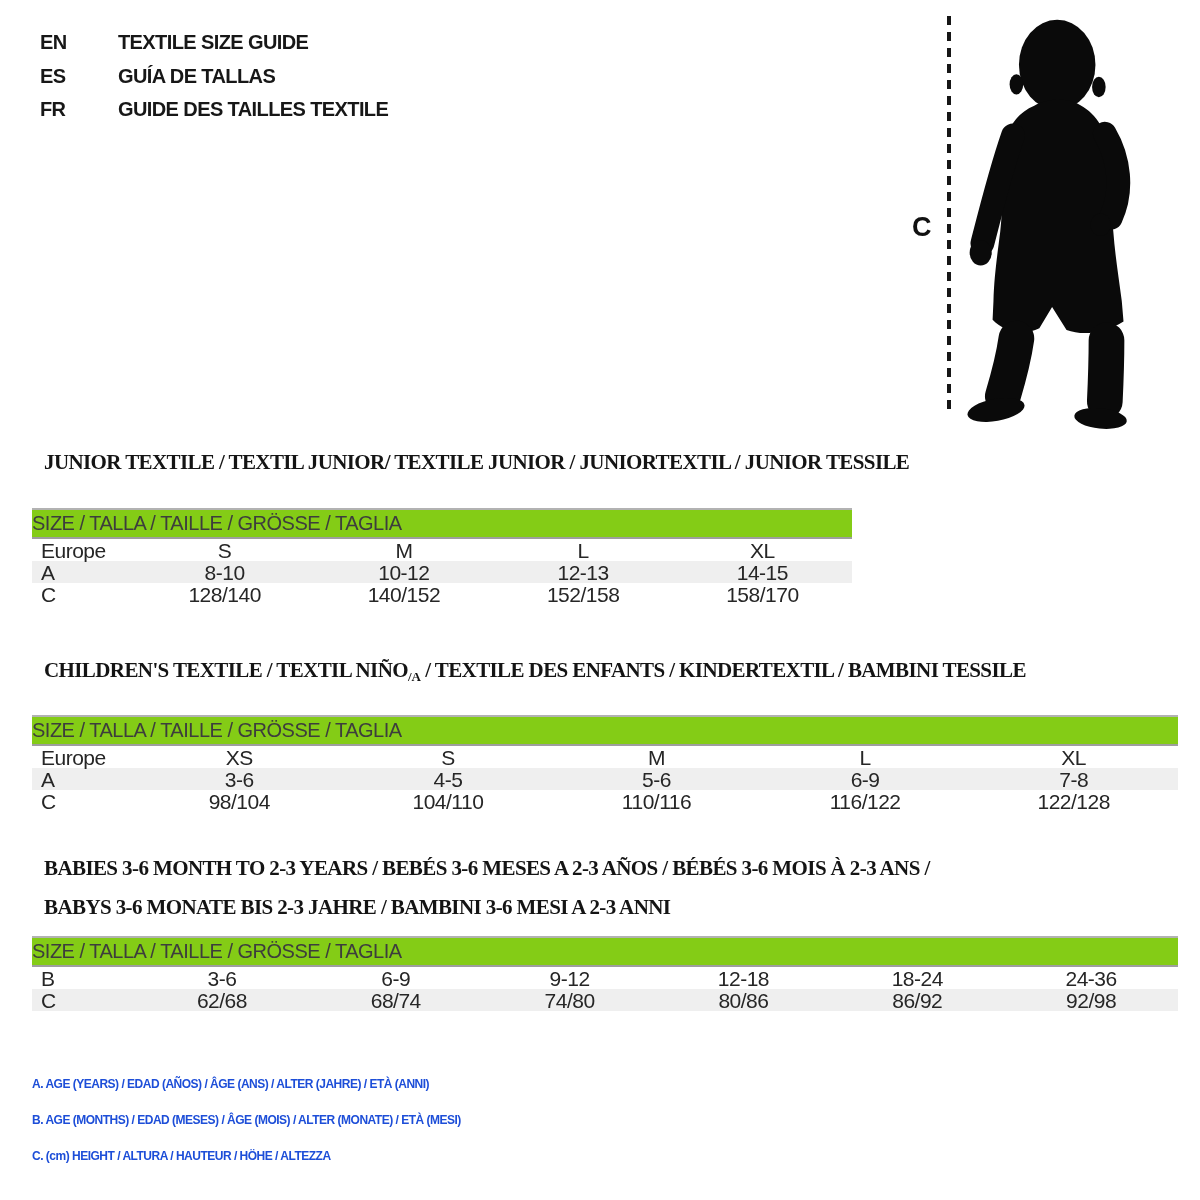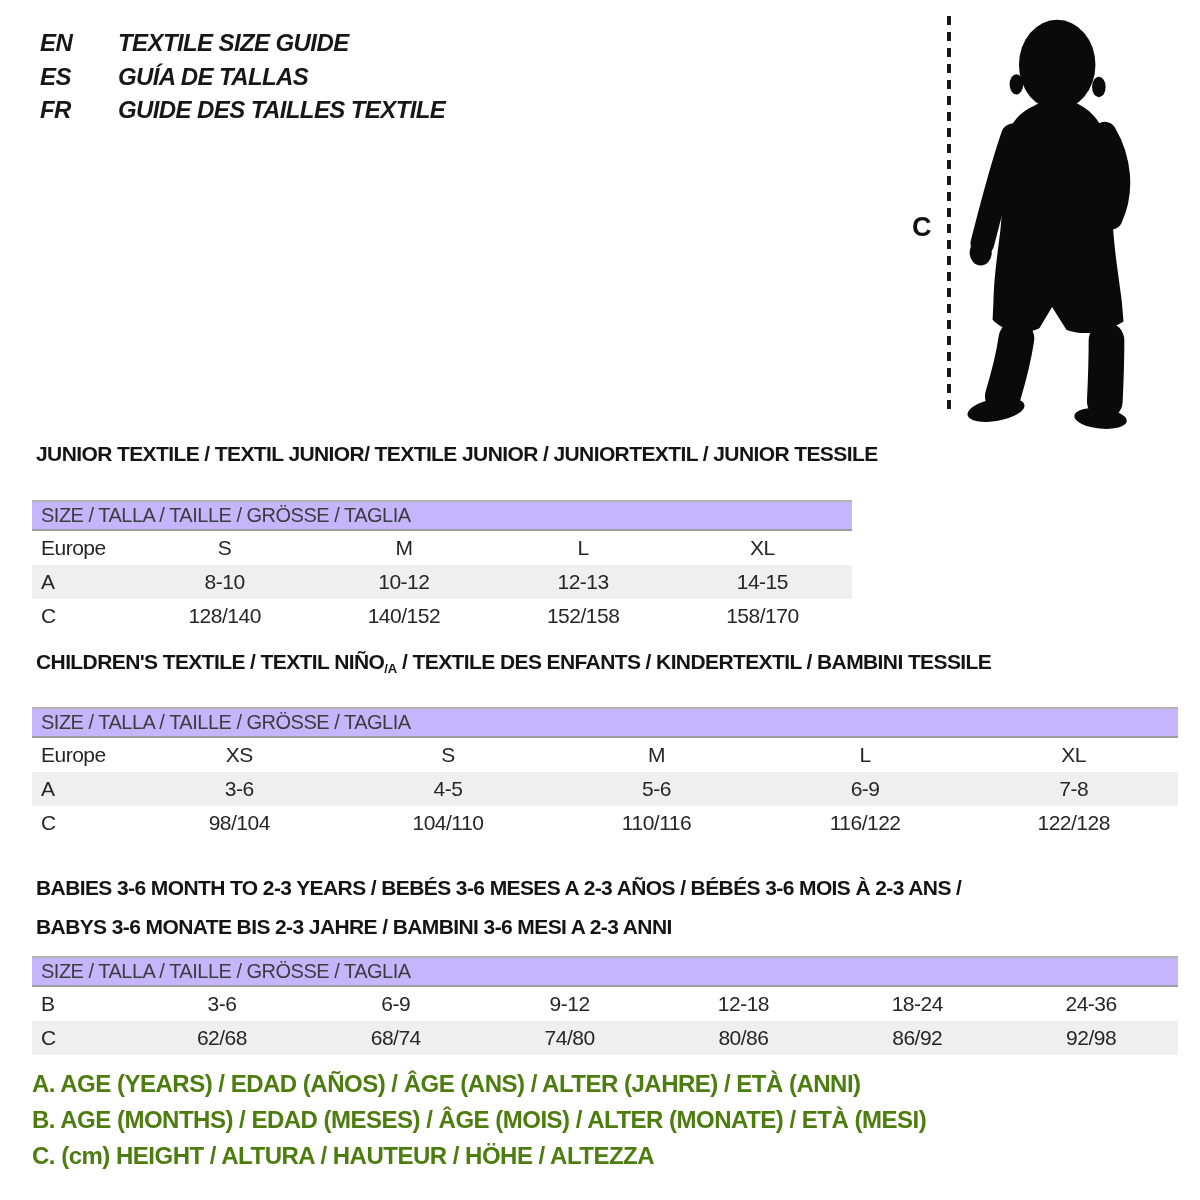--- a/index.html
+++ b/index.html
@@ -4,56 +4,56 @@
 <style>
   html,body{margin:0;padding:0;background:#ffffff;}
   .page{
     position:relative;width:1200px;height:1200px;background:#ffffff;
     font-family:"Liberation Sans",sans-serif;color:#1c1c1c;overflow:hidden;
   }
 
   
   .lang-list{position:absolute;left:40px;top:26px;}
   .lang-row{display:grid;grid-template-columns:78px auto;
-    font-weight:bold;font-size:24px;line-height:33.5px;color:#171717;letter-spacing:-0.6px;font-style:italic;}
+    font-weight:bold;font-size:20px;line-height:33.5px;color:#171717;letter-spacing:-0.6px;}
 
   
   .measure-line{position:absolute;left:947px;top:16px;width:4px;height:400px;
     background:repeating-linear-gradient(to bottom,#161616 0 9px,transparent 9px 16px);}
   .measure-label{position:absolute;left:912px;top:212px;font-size:27px;font-weight:bold;color:#111;}
   .baby-svg{position:absolute;left:962px;top:12px;width:170px;height:421px;}
 
   
   .size-section{position:absolute;left:32px;}
   .sec-0{top:434px;}
   .sec-1{top:642px;}
-  .sec-2{top:868px;}
-  .section-title{margin:4px;font-size:21px;line-height:32px;font-weight:bold;
-    color:#141414;letter-spacing:-0.6px;white-space:nowrap;}
+  .sec-2{top:840px;}
+  .section-title{margin:12px;font-size:21px;line-height:32px;font-weight:bold;
+    color:#141414;letter-spacing:-0.6px;white-space:nowrap;font-family:Liberation Serif, serif;}
   .t-sub{font-size:13px;vertical-align:-4px;letter-spacing:-0.2px;}
   .t-line2{display:block;}
 
   .size-table{margin-top:23px;}
   .sec-1 .size-table{margin-top:22px;}
   .sec-2 .size-table{margin-top:13px;}
 
-  .size-header-bar{height:31px;box-sizing:border-box;background:#c4b5fd;
+  .size-header-bar{height:31px;box-sizing:border-box;background:#84cc16;
     border-top:2px solid #b2b2b2;border-bottom:2px solid #9e9e9e;
-    padding-left:9px;font-size:20px;line-height:26px;color:#3d3d3d;letter-spacing:-0.5px;}
-
-  .t-row{display:grid;height:34px;align-items:center;
+    padding-left:0;font-size:20px;line-height:26px;color:#3d3d3d;letter-spacing:-0.5px;}
+
+  .t-row{display:grid;height:22px;align-items:center;
     font-size:21px;color:#262626;letter-spacing:-0.5px;}
   .t-row.shaded{background:#efefef;}
   .row-label{padding-left:9px;text-align:left;}
   .cell{text-align:center;}
 
   
   .legend{position:absolute;left:32px;top:1066px;}
-  .legend-line{font-size:24px;font-weight:bold;line-height:36px;
-    color:#4d7c0f;letter-spacing:-0.5px;white-space:nowrap;}
+  .legend-line{font-size:12px;font-weight:bold;line-height:36px;
+    color:#1d4ed8;letter-spacing:-0.5px;white-space:nowrap;}
 </style>
 </head>
 <body>
 
 <div class="page">
 
   <div class="lang-list">
   <div class="lang-row">
     <span class="lang-code">EN</span>
     <span class="lang-title">TEXTILE SIZE GUIDE</span>

